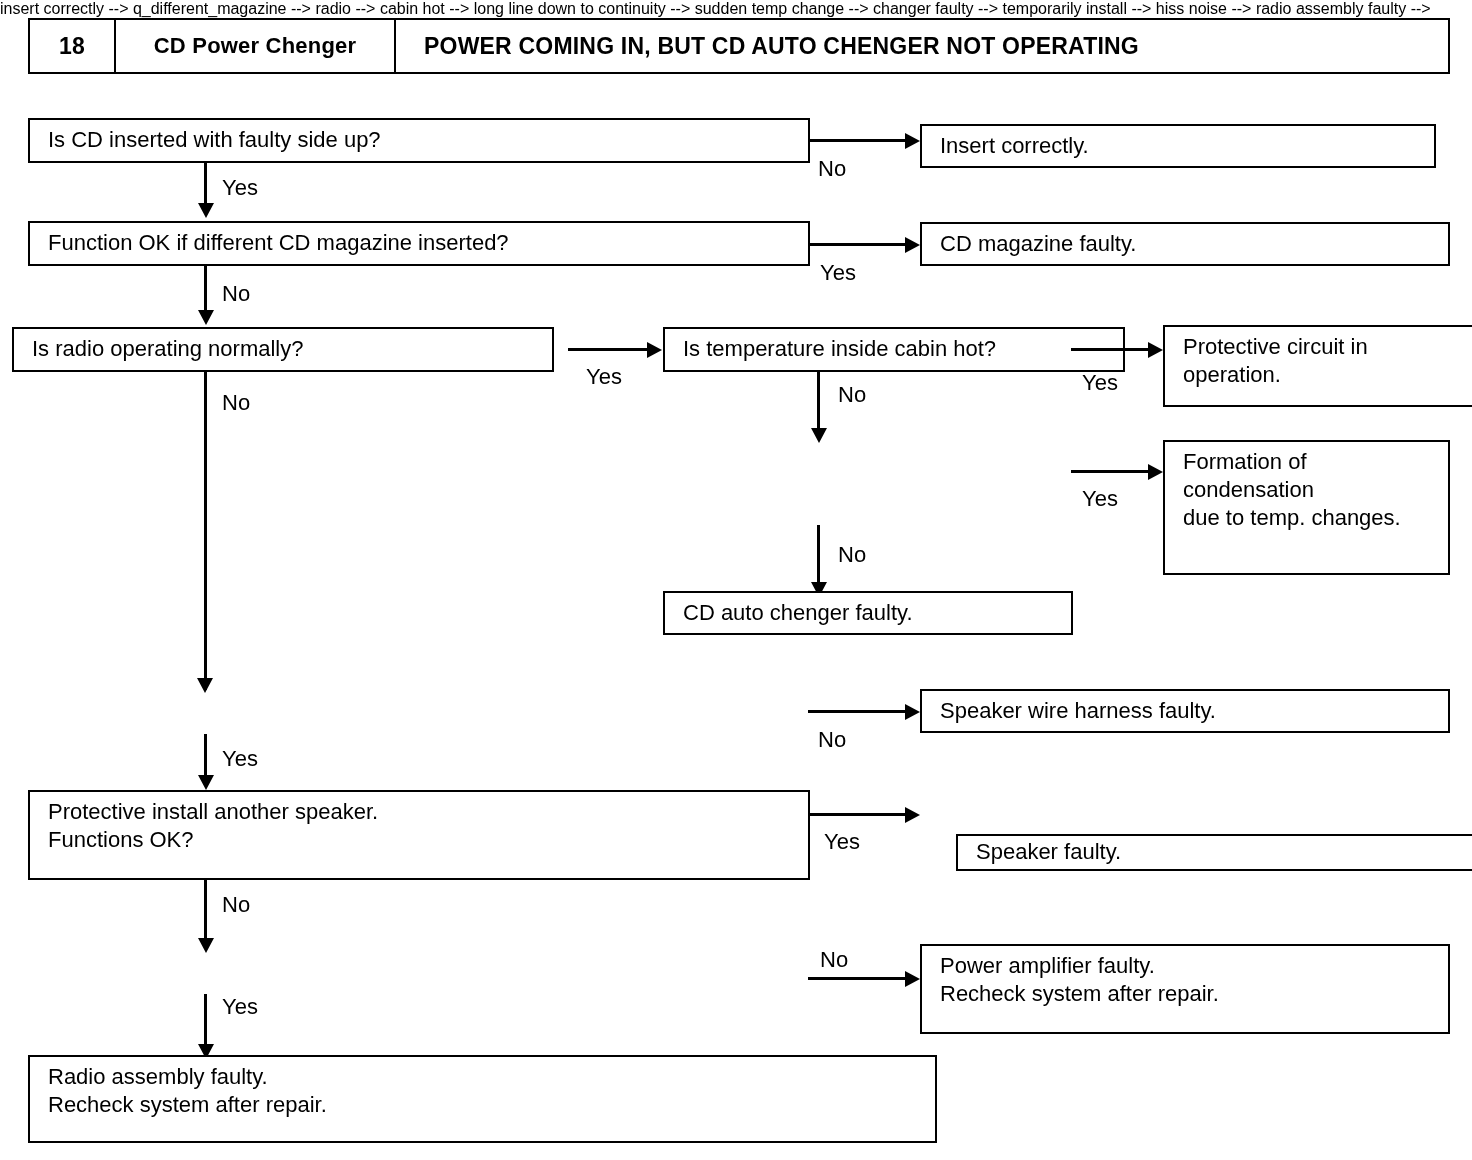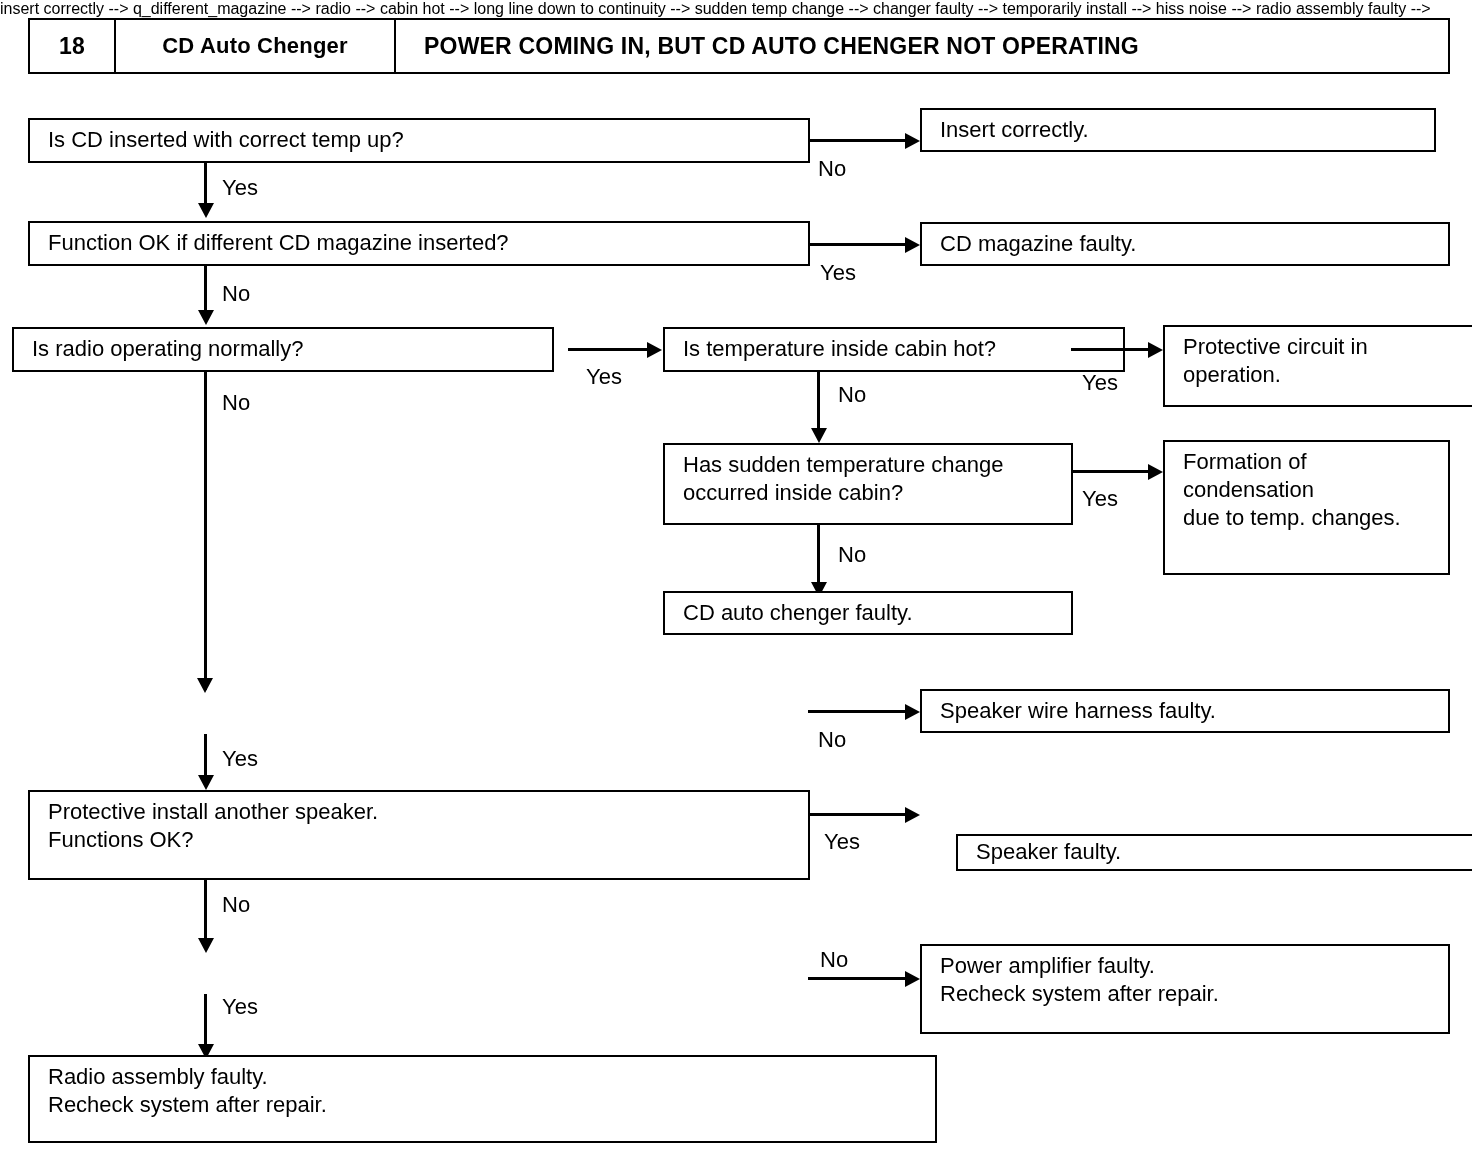--- a/index.html
+++ b/index.html
@@ -107,33 +107,33 @@
   }
 </style>
 </head>
 <body>
 
 <div id="page">
 
   
   <div class="hdr">
     <div class="hdr-cell hdr-no">18</div>
-    <div class="hdr-cell hdr-sys">CD Auto Chenger</div>
+    <div class="hdr-cell hdr-sys">CD Power Chenger</div>
     <div class="hdr-cell hdr-title">POWER COMING IN, BUT CD AUTO CHENGER NOT OPERATING</div>
   </div>
 
   
-  <div class="node vc" style="left:28px; top:118px; width:782px; height:45px;">Is CD inserted with correct temp up?</div>
+  <div class="node vc" style="left:28px; top:118px; width:782px; height:45px;">Is CD inserted with faulty side up?</div>
 
    insert correctly --&gt;
   <div class="hline" style="left:808px; top:139px; width:100px;"></div>
   <div class="arrow-right" style="left:905px; top:133px;"></div>
   <div class="elabel" style="left:818px; top:158px;">No</div>
 
-  <div class="node vc" style="left:920px; top:108px; width:516px; height:44px;">Insert correctly.</div>
+  <div class="node vc" style="left:920px; top:124px; width:516px; height:44px;">Insert correctly.</div>
 
    q_different_magazine --&gt;
   <div class="vline" style="left:204px; top:163px; height:44px;"></div>
   <div class="arrow-down" style="left:198px; top:203px;"></div>
   <div class="elabel" style="left:222px; top:177px;">Yes</div>
 
   
   <div class="node vc" style="left:28px; top:221px; width:782px; height:45px;">Function OK if different CD magazine inserted?</div>
 
   <div class="hline" style="left:808px; top:243px; width:100px;"></div>
@@ -169,22 +169,20 @@
 
   <div class="node" style="left:1163px; top:325px; width:323px; height:82px;">Protective circuit in
 operation.</div>
 
    sudden temp change --&gt;
   <div class="vline" style="left:817px; top:372px; height:62px;"></div>
   <div class="arrow-down" style="left:811px; top:428px;"></div>
   <div class="elabel" style="left:838px; top:384px;">No</div>
 
   
-  <div class="node" style="left:663px; top:443px; width:410px; height:82px;">Has sudden temperature change
-occurred inside cabin?</div>
 
   <div class="hline" style="left:1071px; top:470px; width:80px;"></div>
   <div class="arrow-right" style="left:1148px; top:464px;"></div>
   <div class="elabel" style="left:1082px; top:488px;">Yes</div>
 
   <div class="node" style="left:1163px; top:440px; width:287px; height:135px;">Formation of
 condensation
 due to temp. changes.</div>
 
    changer faulty --&gt;

